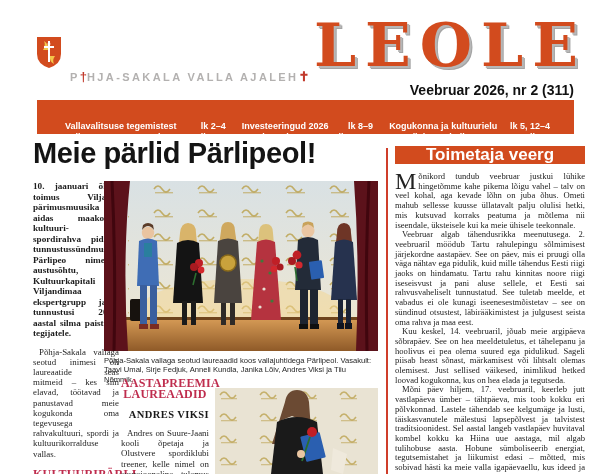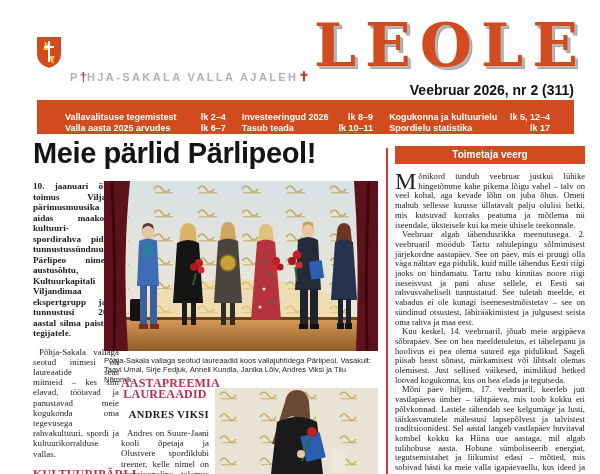--- a/index.html
+++ b/index.html
@@ -25,21 +25,21 @@
   .issue-date {
     position:absolute; right:26px; top:82px;
     font-family:"Liberation Sans", sans-serif; font-weight:bold;
     font-size:14px; color:#111;
   }
   
   .toc-bar {
     position:absolute; left:37px; top:100px; width:537px; height:34px;
     box-sizing:border-box; background:#d24b1e;
     display:grid; grid-template-columns:1.25fr 1.02fr 1.25fr; column-gap:16px;
-    padding:12px 24px 5px 28px;
+    padding:21px 24px 5px 28px;
     font-family:"Liberation Sans", sans-serif; font-weight:bold;
     font-size:9px; color:#fff;
   }
   .toc-group { display:flex; flex-direction:column; justify-content:space-around; }
   .toc-row { display:flex; justify-content:space-between; white-space:nowrap; line-height:11px; }
   .toc-row .pages { margin-left:8px; }
   
   .headline {
     position:absolute; left:33px; top:137px; width:350px;
     font-family:"Liberation Sans", sans-serif; font-weight:bold;
@@ -68,21 +68,21 @@
   
   .mid-col { position:absolute; left:121px; top:378px; width:88px; text-align:justify; }
   .mid-col .kicker { margin-top:0 !important; }
   .laureate-photo { position:absolute; left:215px; top:388px; width:163px; height:86px; }
   
   .divider { position:absolute; left:386px; top:148px; width:2px; height:326px; background:#cf3d2a; }
   .editor-head {
     position:absolute; left:395px; top:146px; width:190px; height:18px;
     background:#d24b1e; color:#fff; text-align:center;
     font-family:"Liberation Sans", sans-serif; font-weight:bold;
-    font-size:10px; line-height:18px;
+    font-size:17px; line-height:18px;
   }
   .editor-body {
     position:absolute; left:395px; top:172px; width:190px;
     font-size:8.6px; line-height:9.7px; text-align:justify; color:#222;
   }
   .editor-body p { margin:0; }
   .editor-body p + p { text-indent:7px; }
   .dropcap {
     float:left; font-size:24px; line-height:19px; padding-right:2px;
     color:#222; font-weight:normal;

